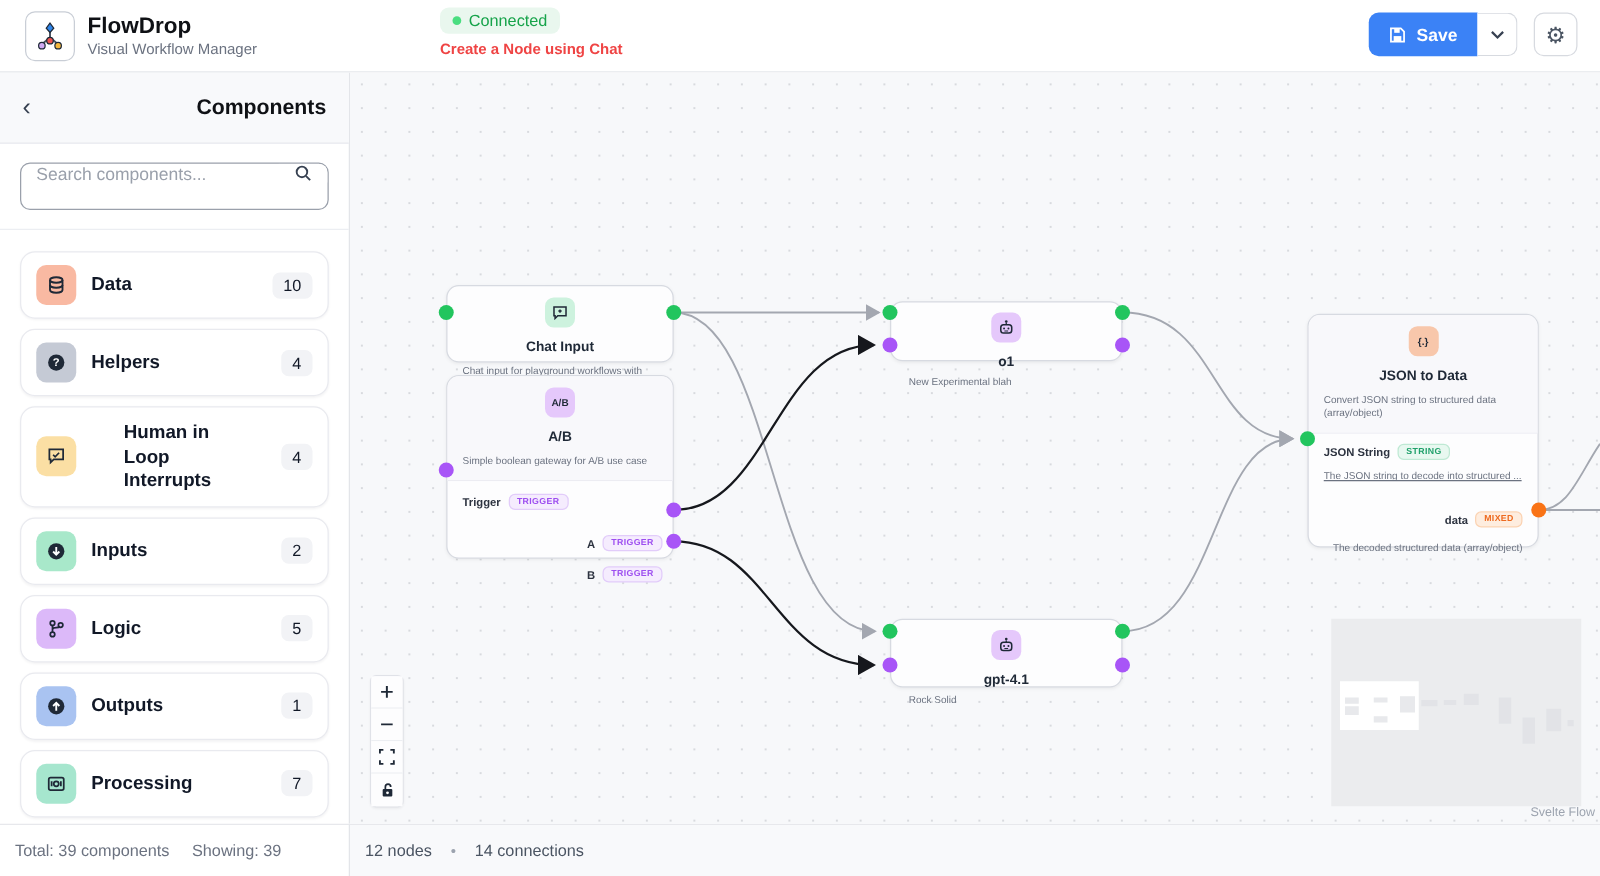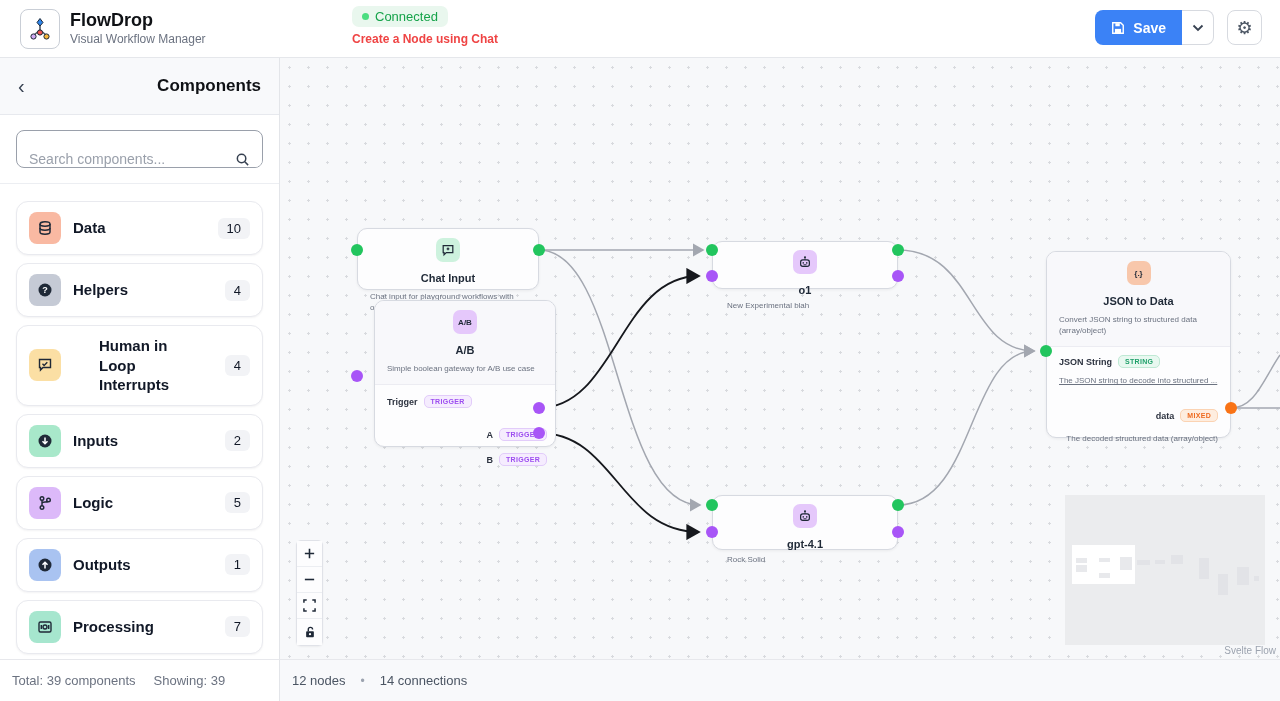--- a/index.html
+++ b/index.html
@@ -21,21 +21,21 @@
   .btn-save-caret { width: 32px; height: 35px; background: #fff; border: 1px solid #d7dae0; border-left: none; border-radius: 0 8px 8px 0; display: flex; align-items: center; justify-content: center; cursor: pointer; }
   .btn-gear { width: 35px; height: 35px; margin-left: 13px; background: #fff; border: 1px solid #d7dae0; border-radius: 8px; display: flex; align-items: center; justify-content: center; font-size: 18px; color: #4b5563; cursor: pointer; }
 
   
   .main { display: flex; height: 601px; }
   .sidebar { width: 280px; border-right: 1px solid #e3e5e9; background: #fff; display: flex; flex-direction: column; }
   .sb-header { height: 57px; background: #f8f9fb; border-bottom: 1px solid #e7e9ee; display: flex; align-items: center; justify-content: space-between; padding: 0 18px; flex: none; }
   .sb-back { font-size: 20px; color: #374151; background: none; border: none; cursor: pointer; line-height: 1; }
   .sb-title { font-size: 17px; font-weight: 700; color: #0f1115; }
   .sb-search { padding: 15px 16px; border-bottom: 1px solid #eceef2; flex: none; }
-  .search-box { display: flex; align-items: flex-end; border: 1px solid #9aa0ab; border-radius: 8px; height: 38px; overflow: hidden; background: #fff; }
+  .search-box { display: flex; align-items: flex-start; border: 1px solid #9aa0ab; border-radius: 8px; height: 38px; overflow: hidden; background: #fff; }
   .search-box input { flex: 1; border: none; outline: none; padding: 0 12px; font-size: 14px; color: #111827; font-family: inherit; background: transparent; }
   .search-box input::placeholder { color: #9aa0ab; }
   .search-sep { width: 1px; background: #9aa0ab; }
   .search-btn { width: 40px; background: #fff; border: none; display: flex; align-items: center; justify-content: center; cursor: pointer; }
   .sb-list { height: 473px; overflow: hidden; padding: 17px 16px 0; flex: none; }
   .cat-card { display: flex; align-items: center; background: #fff; border: 1px solid #e9eaef; border-radius: 12px; box-shadow: 0 1px 2px rgba(16,24,40,.05); padding: 10px 12px; margin-bottom: 8px; min-height: 54px; cursor: pointer; }
   .cat-card.tall { min-height: 70px; gap: 26px; }
   .cat-icon { width: 32px; height: 32px; border-radius: 8px; display: flex; align-items: center; justify-content: center; margin-right: 12px; flex: none; }
   .ci-data { background: #f9b9a2; } .ci-helpers { background: #c5cad5; } .ci-hil { background: #fbdfa4; }
   .ci-inputs { background: #a8e8ca; } .ci-logic { background: #dcb9f9; } .ci-outputs { background: #a9c3f1; } .ci-proc { background: #a6e6ce; }
@@ -261,21 +261,21 @@
           <svg width="14" height="14" viewBox="0 0 16 16">
               <path d="M2.5 3 h11 v8 h-7.5 l-2.5 2.5 v-2.5 h-1 z" fill="none" stroke="#1f2937" stroke-width="1.4"></path>
               <path d="M8 5.2 v3 M6.5 6.7 h3" stroke="#1f2937" stroke-width="1.3"></path>
             </svg>
         </div>
         <div class="ntitle">Chat Input</div>
       </div>
       <div class="ndesc">Chat input for playground workflows with optional conversation history</div>
     </div>
 
-    <div class="fnode" style="left:94px; top:242px; width:182px; height:147px;">
+    <div class="fnode" style="left:77px; top:242px; width:182px; height:147px;">
       <div class="fnode-hd">
         <div class="nrow">
           <div class="nicon ni-purple">A/B</div>
           <div class="ntitle">A/B</div>
         </div>
         <div class="ndesc">Simple boolean gateway for A/B use case</div>
       </div>
       <div style="position:relative; height:88px;">
         <div class="port-row" style="left:12px; top:10px;">
           <span class="port-label">Trigger</span>

